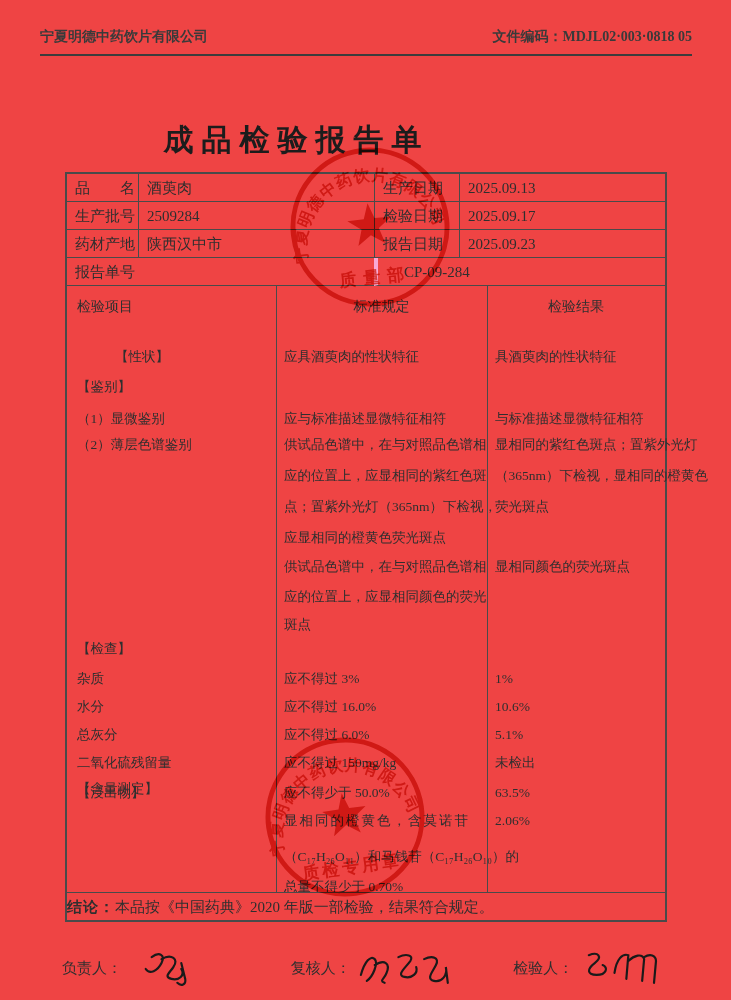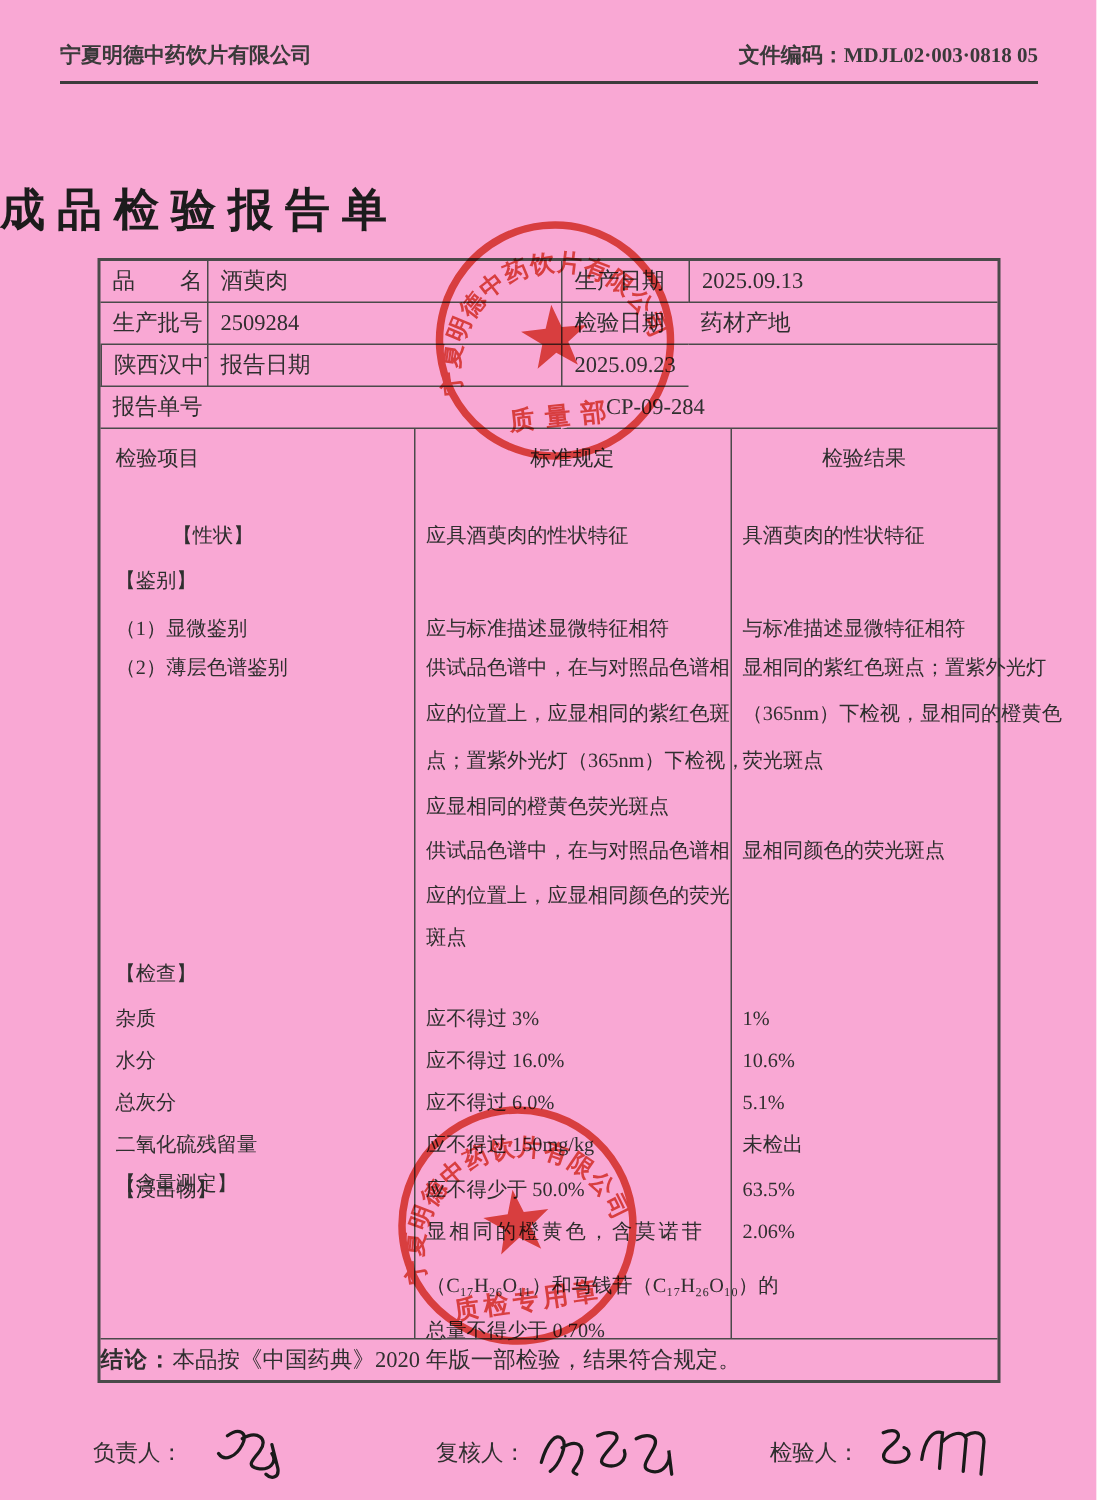--- a/index.html
+++ b/index.html
@@ -1,25 +1,25 @@
 <!DOCTYPE html>
 <html><head>
 <meta charset="utf-8">
 <style>
   html,body{margin:0;padding:0;background:#ffffff;}
   .page{
-    position:relative;width:731px;height:1000px;background:#f9a8d4;overflow:hidden;
+    position:relative;width:731px;height:1000px;background:#ef4444;overflow:hidden;
     font-family:"Liberation Serif","DejaVu Serif",serif;color:#2f2f2f;
   }
   
   .header-bar{position:absolute;left:40px;top:28px;width:652px;height:26px;
     border-bottom:2px solid #3c3c3c;display:flex;justify-content:space-between;align-items:flex-start;
     font-size:14px;font-weight:bold;color:#3a3a3a;}
   
-  .title{position:absolute;left:0;top:120px;width:593px;text-align:left;
+  .title{position:absolute;left:0;top:120px;width:593px;text-align:center;
     font-size:30px;font-weight:bold;letter-spacing:8px;color:#1c1c1c;}
   
   .doc-table{position:absolute;left:65px;top:172px;width:602px;height:750px;
     border:2px solid #4a4a4a;box-sizing:border-box;font-size:15px;}
   .info-grid{display:grid;grid-template-columns:71px 236px 85px 206px;}
   .info-grid .cell{height:28px;line-height:28px;border-bottom:1px solid #4a4a4a;
     padding-left:8px;white-space:nowrap;overflow:hidden;box-sizing:border-box;}
   .info-grid .cell.bl{border-left:1px solid #4a4a4a;}
   .rowno{display:grid;grid-template-columns:307px 291px;}
   .rowno .cell{height:28px;line-height:28px;border-bottom:1px solid #4a4a4a;
@@ -56,20 +56,21 @@
 
     <div class="info-grid">
       <div class="cell">品　　名</div>
       <div class="cell bl">酒萸肉</div>
       <div class="cell bl">生产日期</div>
       <div class="cell bl">2025.09.13</div>
 
       <div class="cell">生产批号</div>
       <div class="cell bl">2509284</div>
       <div class="cell bl">检验日期</div>
+      <div class="cell bl">2025.09.17</div>
 
       <div class="cell">药材产地</div>
       <div class="cell bl">陕西汉中市</div>
       <div class="cell bl">报告日期</div>
       <div class="cell bl">2025.09.23</div>
     </div>
     <div class="rowno">
       <div class="cell">报告单号</div>
       <div class="cell bl">CP-09-284</div>
     </div>

